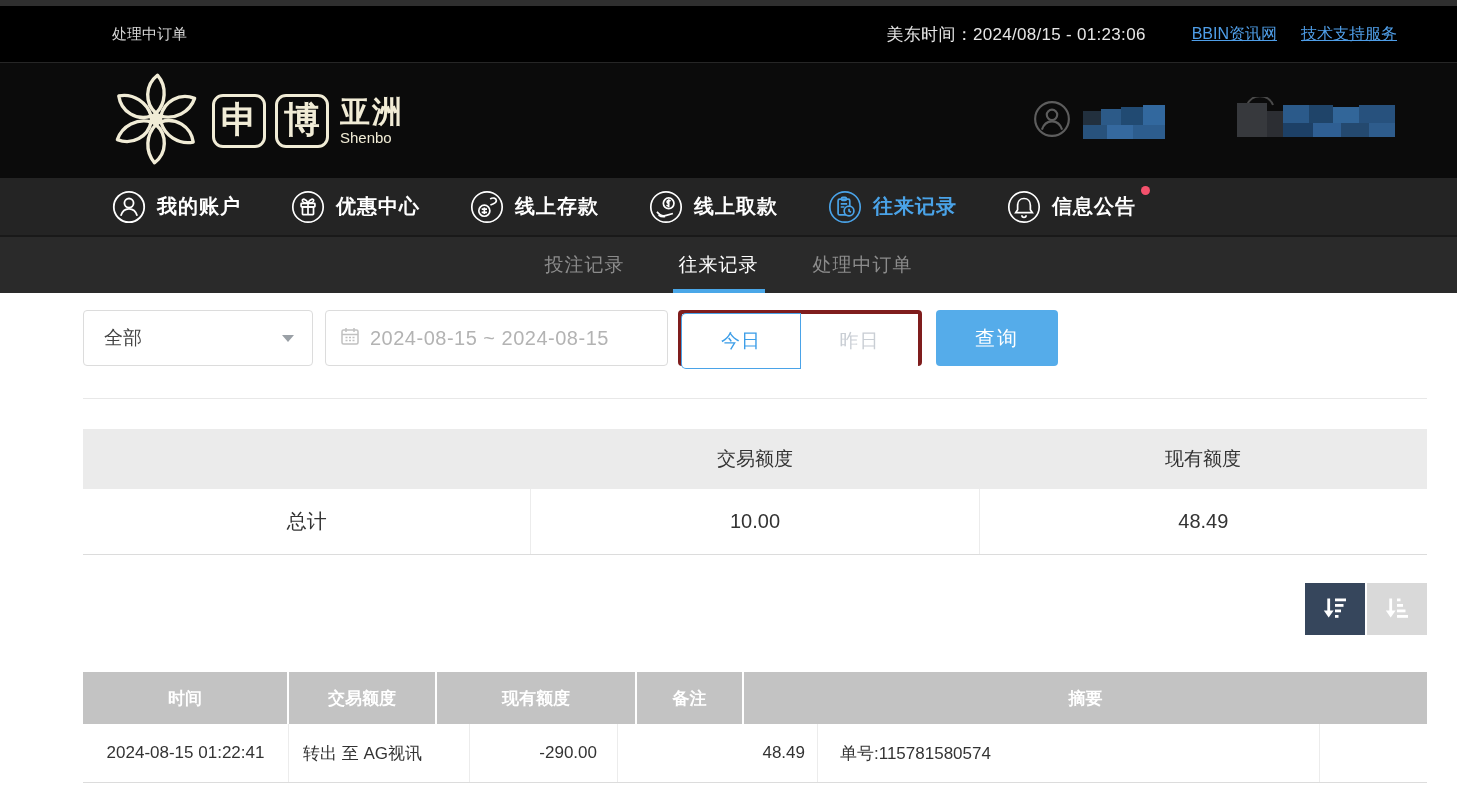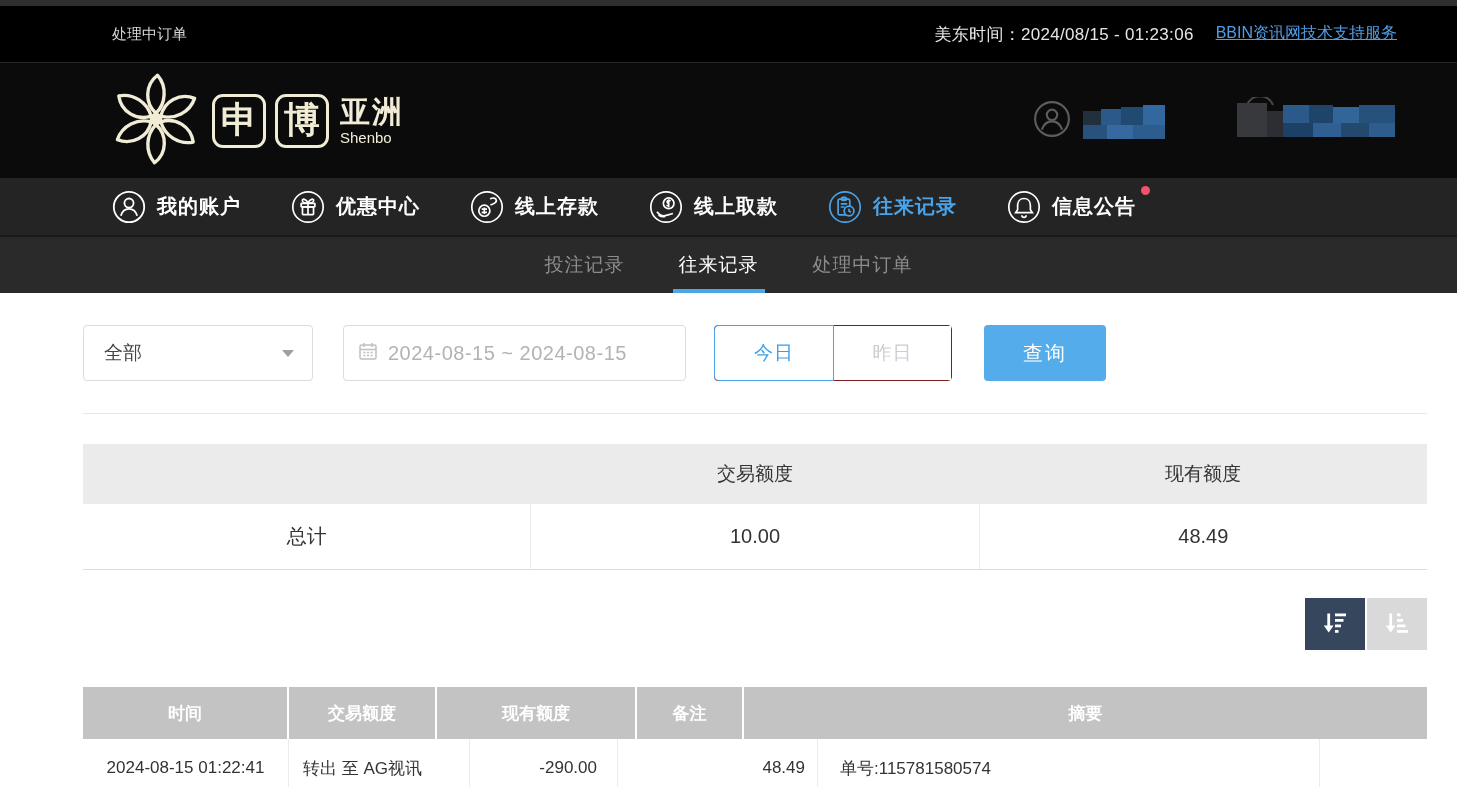--- a/index.html
+++ b/index.html
@@ -4,21 +4,21 @@
 <style>
   * { box-sizing: border-box; margin: 0; padding: 0; }
   html,body { width:1457px; height:787px; background:#fff; overflow:hidden;
     font-family:"Liberation Sans","DejaVu Sans",sans-serif; color:#333; }
 
   
   .top-strip { height:6px; background:#2f2f2f; }
   .topbar { height:57px; background:#000; display:flex; align-items:center;
     justify-content:space-between; padding:0 60px 0 112px; border-bottom:1px solid #262626; }
   .tb-left { color:#d8d8d8; font-size:15px; }
-  .tb-right { display:flex; }
+  .tb-right { display:flex; align-items:center; gap:24px; }
   .tb-time { color:#e6e6e6; font-size:17px; margin-right:22px; letter-spacing:.3px; }
   .tb-link { color:#4f9ee8; font-size:16px; text-decoration:underline; cursor:pointer; }
 
   
   .header { height:115px; background:#0b0b0b; display:flex; align-items:center;
     justify-content:space-between; padding:0 62px 0 108px; }
   .logo { display:flex; align-items:center; }
   .logo-flower { margin-right:8px; }
   .logo-box { width:54px; height:54px; border:3px solid #f1ecd6; border-radius:11px;
     color:#f1ecd6; font-size:36px; font-weight:700; display:flex; align-items:center;
@@ -44,30 +44,30 @@
   .subtabs { height:58px; background:#2a2a2a; border-top:2px solid #191919;
     display:flex; align-items:center; justify-content:center; gap:50px; }
   .subtab { color:#8c8c8c; font-size:19px; letter-spacing:1px; cursor:pointer;
     height:100%; display:flex; align-items:center; position:relative; padding:4px 2px; }
   .subtab.active { color:#fff; }
   .subtab.active::after { content:""; position:absolute; left:-4px; right:-4px;
     bottom:0; height:4px; background:#4aa7e8; }
 
   
   .content { background:#fff; }
-  .filters { display:flex; align-items:center; margin:32px 30px 0 83px; height:56px;gap:18px; }
+  .filters { display:flex; align-items:center; margin:17px 30px 0 83px; height:56px; }
   .select { width:230px; height:56px; border:1px solid #dcdcdc; border-radius:4px;
     display:flex; align-items:center; justify-content:space-between;
     padding:0 18px 0 20px; font-size:19px; color:#444; cursor:pointer; }
   .caret { width:0; height:0; border-left:6px solid transparent;
     border-right:6px solid transparent; border-top:7px solid #9aa0a6; }
   .date-input { width:343px; height:56px; border:1px solid #dcdcdc; border-radius:4px;
     margin-left:12px; display:flex; align-items:center; padding:0 14px; cursor:pointer; }
   .date-input .txt { color:#b3b3b3; font-size:20px; margin-left:10px; letter-spacing:.5px; }
-  .btn-group { display:flex; margin-left:10px; border:1px solid #7f1d1d; border-radius:4px;
+  .btn-group { display:flex; margin-left:10px; border:4px solid #7f1d1d; border-radius:4px;
     height:56px; }
   .qbtn { width:118px; height:54px; display:flex; align-items:center; justify-content:center;
     font-size:19px; color:#c9ced4; cursor:pointer; border-left:1px solid #e3e3e3;
     background:#fff; letter-spacing:1px; }
   .qbtn:first-child { border-left:none; }
   .qbtn.active { color:#3d9ee8; box-shadow:0 0 0 1px #4aa3e8; border-radius:4px 0 0 4px;
     border-left-color:transparent; z-index:1; }
   .search-btn { width:122px; height:56px; margin-left:14px; background:#55acea;
     border:none; border-radius:4px; color:#fff; font-size:20px; letter-spacing:2px;
     cursor:pointer; font-family:inherit; }

